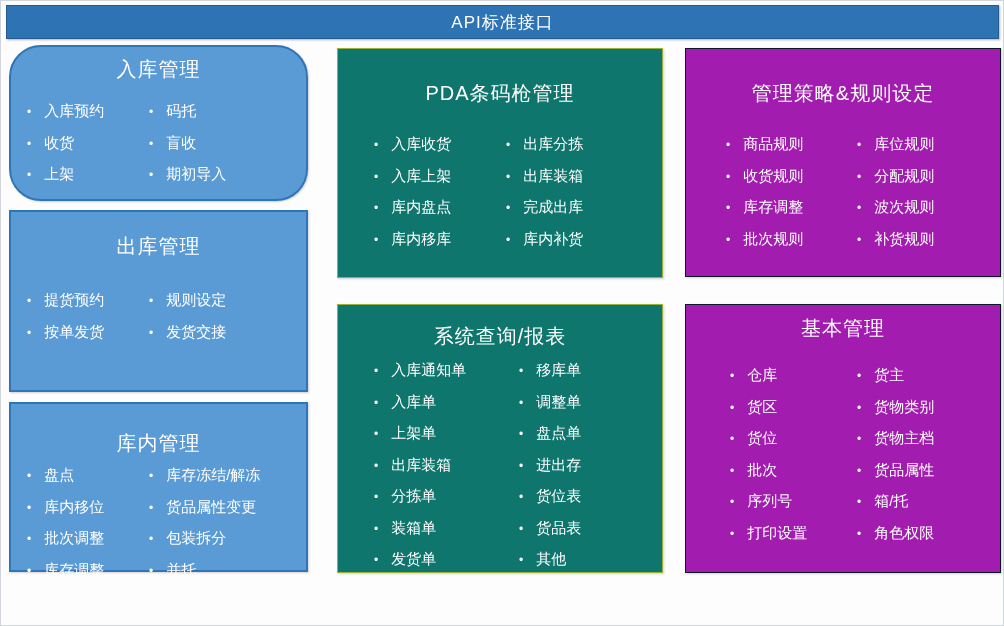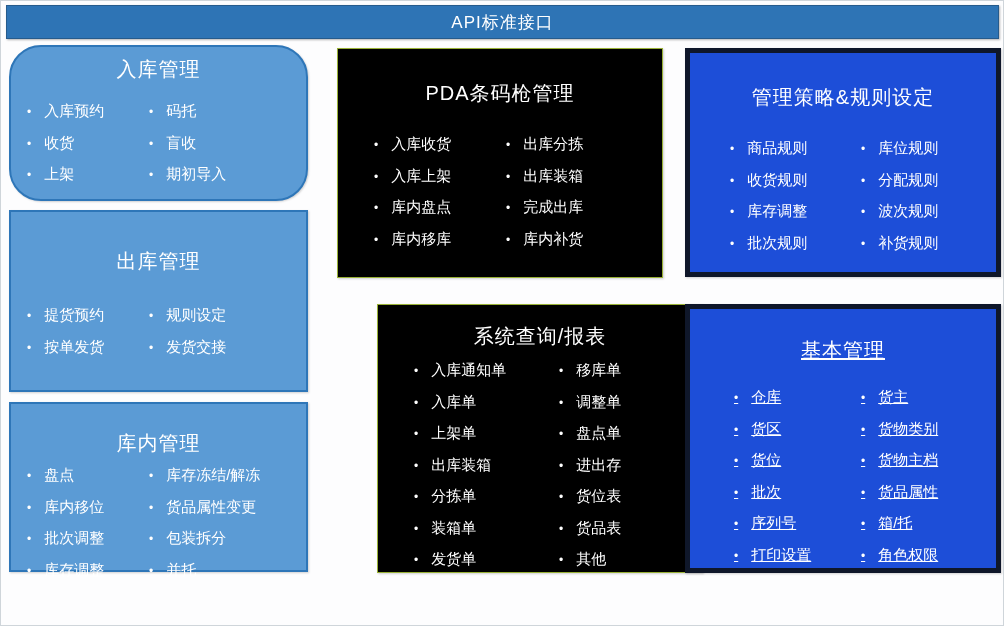--- a/index.html
+++ b/index.html
@@ -25,40 +25,40 @@
   .box-title{text-align:center;font-size:20px;letter-spacing:1px;}
   .cols{display:flex;}
   .cols ul{list-style:none;margin:0;padding:0;}
   .cols li{display:flex;align-items:baseline;line-height:29.5px;font-size:15px;white-space:nowrap;}
   .bullet{font-size:12px;margin-right:13px;flex:0 0 auto;}
   
   .box-blue{background:#5B9BD5;border:2px solid #2E76B8;}
   .b-inbound{left:8px;top:44px;width:299px;height:156px;padding-top:9px;border-radius:32px;}
   .b-inbound .cols{margin-top:13px;padding-left:16px;}
   .b-inbound .c1{width:122px;}
-  .b-outbound{left:8px;top:209px;width:299px;height:182px;padding-top:36px;}
+  .b-outbound{left:8px;top:209px;width:299px;height:182px;padding-top:21px;}
   .b-outbound .cols{margin-top:25px;padding-left:16px;}
   .b-outbound .c1{width:122px;}
   .b-inwarehouse{left:8px;top:401px;width:299px;height:170px;padding-top:26px;}
   .b-inwarehouse .cols{margin-top:3px;padding-left:16px;}
   .b-inwarehouse .c1{width:122px;}
   
-  .box-green{background:#000000;border:1px solid #99B136;}
+  .box-green{background:#0f766e;border:1px solid #99B136;}
   .b-pda{left:336px;top:47px;width:326px;height:230px;padding-top:31px;}
   .b-pda .cols{margin-top:22px;padding-left:36px;}
   .b-pda .c1{width:132px;}
-  .b-query{left:336px;top:303px;width:326px;height:269px;padding-top:18px;margin-left:40px;}
+  .b-query{left:336px;top:303px;width:326px;height:269px;padding-top:18px;}
   .b-query .cols{margin-top:5px;padding-left:36px;}
   .b-query .c1{width:145px;}
   
-  .box-gray{background:#1d4ed8;border:5px solid #0f172a;}
+  .box-gray{background:#a21caf;border:1px solid #0f172a;}
   .b-strategy{left:684px;top:47px;width:316px;height:229px;padding-top:31px;}
   .b-strategy .cols{margin-top:22px;padding-left:40px;}
   .b-strategy .c1{width:131px;}
-  .b-basic{left:684px;top:303px;width:316px;height:269px;padding-top:28px;text-decoration:underline;}
+  .b-basic{left:684px;top:303px;width:316px;height:269px;padding-top:10px;}
   .b-basic .cols{margin-top:18px;padding-left:44px;}
   .b-basic .c1{width:127px;}
 </style>
 </head>
 <body>
 
 <div class="canvas">
 
   <div class="bar bar-top">
     <span>API标准接口</span>

